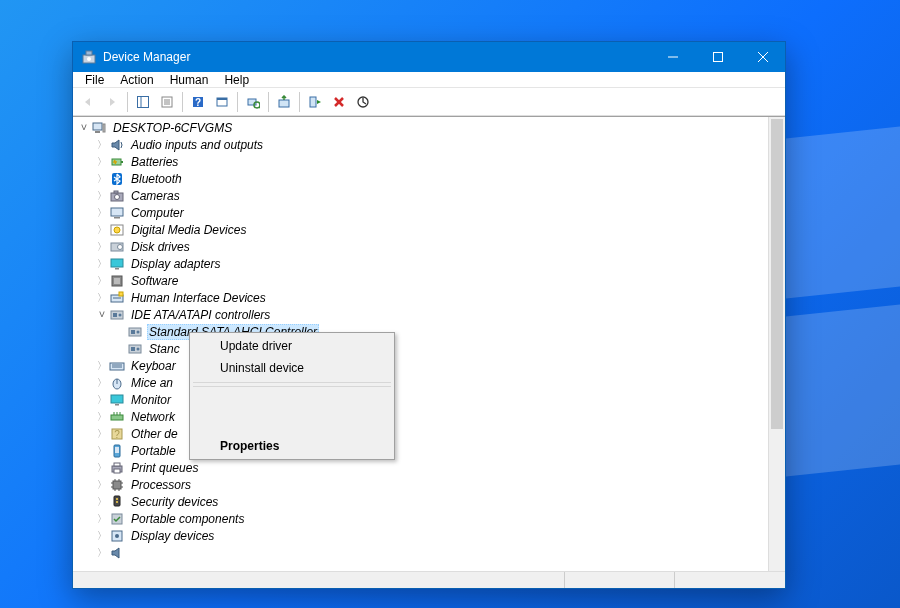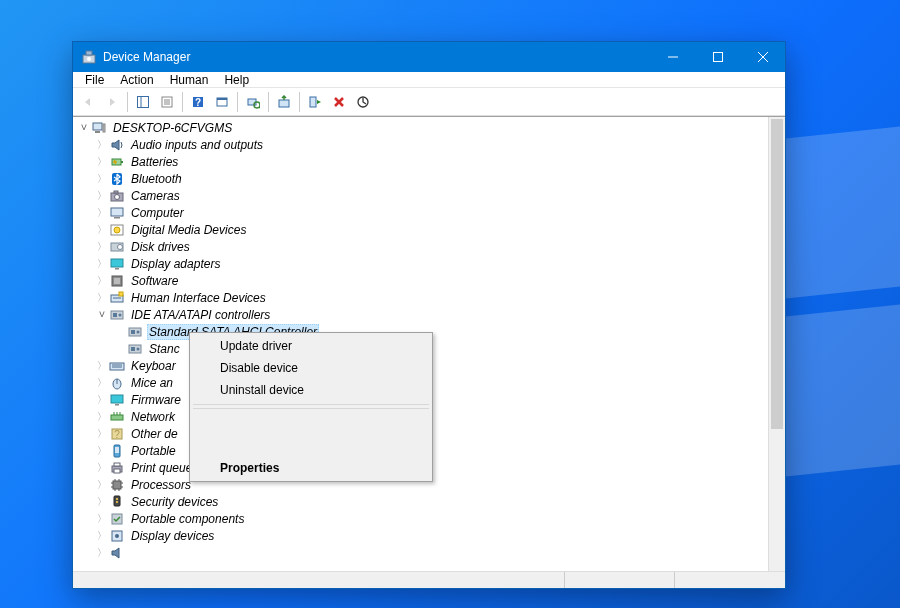--- a/index.html
+++ b/index.html
@@ -25,21 +25,21 @@
   .scrollbar { width:17px; background:#f0f0f0; border-left:1px solid #ddd; position:relative; }
   .scrollbar .thumb { position:absolute; left:2px; right:2px; top:2px; height:310px; background:#cdcdcd; }
   .statusbar { height:17px; border-top:1px solid #ddd; background:#f0f0f0; display:flex; }
   .statusbar .pane { border-right:1px solid #ccc; height:100%; }
   .node { display:flex; align-items:center; height:17px; white-space:nowrap; cursor:default; }
   .exp { width:14px; text-align:center; color:#666; font-size:11px; line-height:1; user-select:none; }
   .ic { width:16px; height:16px; margin-right:4px; flex-shrink:0; }
   .lbl { padding:0 2px;font-style:italic; }
   .lbl.selected { background:#cce8ff; border:1px dotted #99d1ff; padding:0 1px; }
   .indent { display:inline-block; }
-  .ctxmenu { position:absolute; background:#f0f0f0; border:1px solid #a0a0a0; box-shadow:2px 2px 4px rgba(0,0,0,.25); padding:2px; z-index:10; width:244px; }
+  .ctxmenu { position:absolute; background:#f0f0f0; border:1px solid #a0a0a0; box-shadow:2px 2px 4px rgba(0,0,0,.25); padding:2px; z-index:10; width:206px; }
   .ctxitem { padding:4px 20px 4px 28px; cursor:default; font-size:12px; }
   .ctxitem.bold { font-weight:bold;margin-top:48px; }
   .ctxsep { height:1px; background:#d7d7d7; margin:3px 1px; }
   svg { display:block; }
 </style>
 </head>
 <body>
 
 <div class="desktop-bg">
   <div class="winlogo">
@@ -351,21 +351,21 @@
         </div>
         <div class="node">
           <span class="indent" style="width: 18px;"></span>
           <span class="exp" style="color: rgb(136, 136, 136); font-size: 10px;">〉</span>
           <span class="ic">
             <svg viewBox="0 0 16 16" width="16" height="16">
               <rect x="2" y="3" width="12" height="8" fill="#3ac7d9" stroke="#2a8a9a"></rect>
               <rect x="6" y="12" width="4" height="1.5" fill="#888"></rect>
             </svg>
           </span>
-          <span class="lbl">Firmware</span>
+          <span class="lbl">Monitor</span>
         </div>
         <div class="node">
           <span class="indent" style="width: 18px;"></span>
           <span class="exp" style="color: rgb(136, 136, 136); font-size: 10px;">〉</span>
           <span class="ic">
             <svg viewBox="0 0 16 16" width="16" height="16">
               <rect x="2" y="6" width="12" height="5" fill="#8ac88a" stroke="#3a8a3a"></rect>
               <line x1="5" y1="6" x2="5" y2="3" stroke="#3a8a3a"></line>
               <line x1="8" y1="6" x2="8" y2="3" stroke="#3a8a3a"></line>
               <line x1="11" y1="6" x2="11" y2="3" stroke="#3a8a3a"></line>
@@ -475,20 +475,19 @@
   </div>
 
   <div class="statusbar">
     <div class="pane" style="flex:1"></div>
     <div class="pane" style="width:110px"></div>
     <div class="pane" style="width:110px;border-right:none"></div>
   </div>
 
   <div class="ctxmenu" style="left:116px; top:290px;">
     <div class="ctxitem">Update driver</div>
-    <div class="ctxitem">Disable device</div>
     <div class="ctxitem">Uninstall device</div>
     <div class="ctxsep"></div>
     <div class="ctxsep"></div>
     <div class="ctxitem bold">Properties</div>
   </div>
 
 </div>
 
 </body></html>

